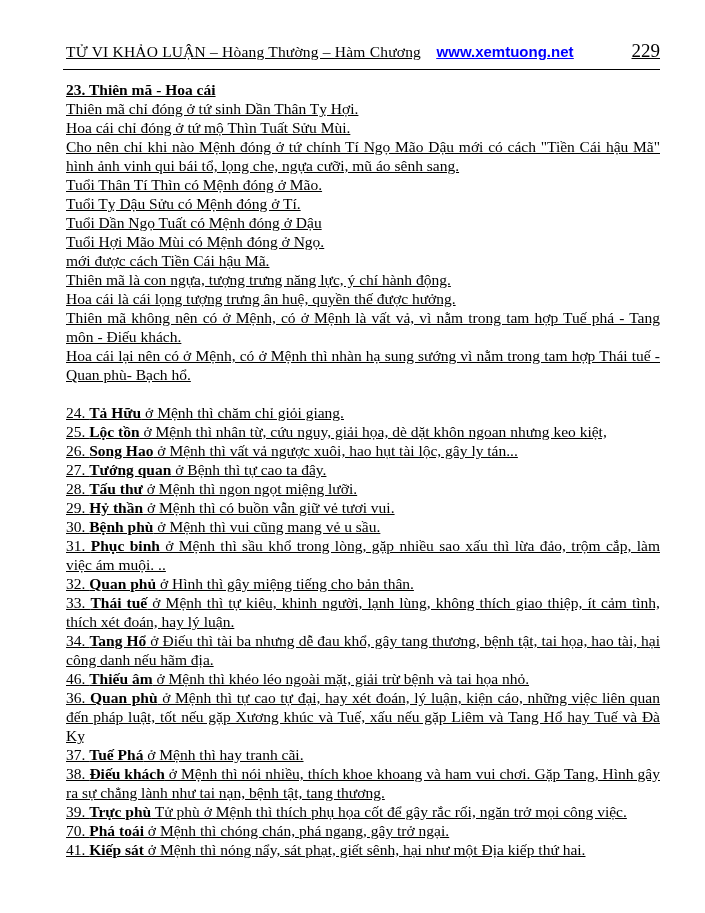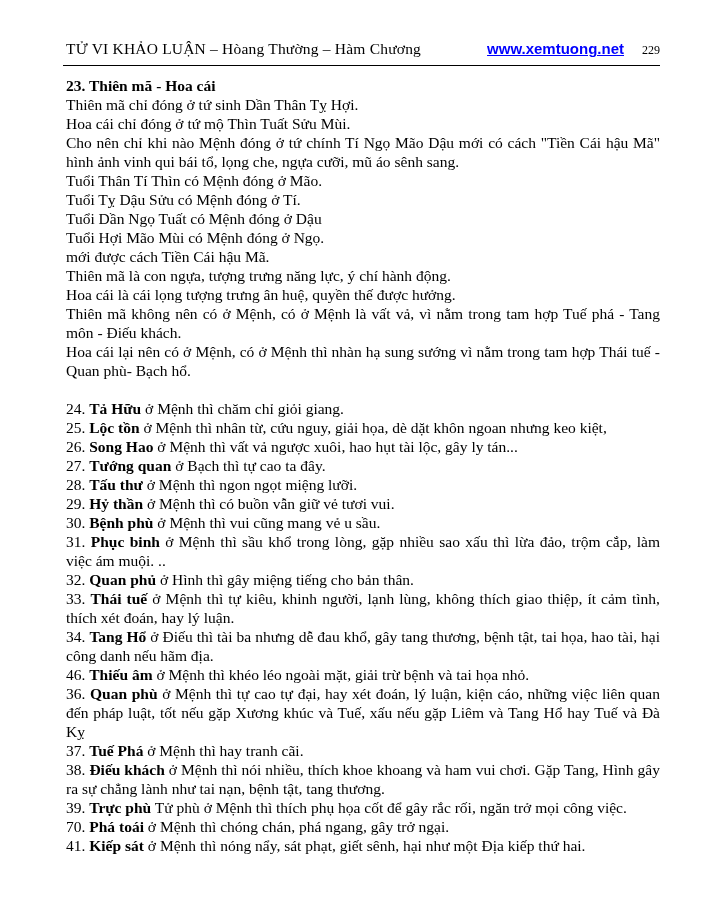--- a/index.html
+++ b/index.html
@@ -7,44 +7,46 @@
     position: relative;
     width: 705px;
     height: 913px;
     box-sizing: border-box;
     background: #ffffff;
     padding: 40px 45px 0 66px;
     font-family: "Liberation Serif", serif;
     font-size: 15.5px;
     color: #000000;
     overflow: hidden;
+    text-decoration: underline;
   }
   .header {
     display: flex;
     justify-content: space-between;
     align-items: baseline;
   }
   .header-title {
     font-size: 15.5px;
     letter-spacing: 0.2px;
     white-space: nowrap;
   }
   .header-right {
     display: flex;
     align-items: baseline;
     white-space: nowrap;
+    gap: 40px;
   }
   .header-link {
     font-family: "Liberation Sans", sans-serif;
     font-weight: bold;
     font-size: 15px;
     text-decoration: underline;
     cursor: pointer;
   }
-  .page-number { margin-left: 18px; font-size: 12px; }
+  .page-number { margin-left: 18px; font-size: 19px; }
   .header-divider {
     border: none;
     border-top: 1.6px solid #000000;
     margin: 7px 0 0 -3px;
   }
   .content { margin-top: 10px; }
   .content p {
     margin: 0;
     line-height: 19px;
     text-align: justify;
@@ -85,21 +87,21 @@
         <p>Thiên mã không nên có ở Mệnh, có ở Mệnh là vất vả, vì nằm trong tam hợp Tuế phá - Tang môn - Điếu khách.</p>
         <p>Hoa cái lại nên có ở Mệnh, có ở Mệnh thì nhàn hạ sung sướng vì nằm trong tam hợp Thái tuế - Quan phù- Bạch hổ.</p>
       </div>
 
     <div class="spacer"></div>
 
     <div id="items">
         <p><span>24. </span><span class="star-name">Tả Hữu</span><span> ở Mệnh thì chăm chỉ giỏi giang.</span></p>
         <p><span>25. </span><span class="star-name">Lộc tồn</span><span> ở Mệnh thì nhân từ, cứu nguy, giải họa, dè dặt khôn ngoan nhưng keo kiệt,</span></p>
         <p><span>26. </span><span class="star-name">Song Hao</span><span> ở Mệnh thì vất vả ngược xuôi, hao hụt tài lộc, gây ly tán...</span></p>
-        <p><span>27. </span><span class="star-name">Tướng quan</span><span> ở Bạch thì tự cao ta đây.</span></p>
+        <p><span>27. </span><span class="star-name">Tướng quan</span><span> ở Bệnh thì tự cao ta đây.</span></p>
         <p><span>28. </span><span class="star-name">Tấu thư</span><span> ở Mệnh thì ngon ngọt miệng lưỡi.</span></p>
         <p><span>29. </span><span class="star-name">Hỷ thần</span><span> ở Mệnh thì có buồn vẫn giữ vẻ tươi vui.</span></p>
         <p><span>30. </span><span class="star-name">Bệnh phù</span><span> ở Mệnh thì vui cũng mang vẻ u sầu.</span></p>
         <p><span>31. </span><span class="star-name">Phục binh</span><span> ở Mệnh thì sầu khổ trong lòng, gặp nhiều sao xấu thì lừa đảo, trộm cắp, làm việc ám muội. ..</span></p>
         <p><span>32. </span><span class="star-name">Quan phủ</span><span> ở Hình thì gây miệng tiếng cho bản thân.</span></p>
         <p><span>33. </span><span class="star-name">Thái tuế</span><span> ở Mệnh thì tự kiêu, khinh người, lạnh lùng, không thích giao thiệp, ít cảm tình, thích xét đoán, hay lý luận.</span></p>
         <p><span>34. </span><span class="star-name">Tang Hổ</span><span> ở Điếu thì tài ba nhưng dễ đau khổ, gây tang thương, bệnh tật, tai họa, hao tài, hại công danh nếu hãm địa.</span></p>
         <p><span>46. </span><span class="star-name">Thiếu âm</span><span> ở Mệnh thì khéo léo ngoài mặt, giải trừ bệnh và tai họa nhỏ.</span></p>
         <p><span>36. </span><span class="star-name">Quan phù</span><span> ở Mệnh thì tự cao tự đại, hay xét đoán, lý luận, kiện cáo, những việc liên quan đến pháp luật, tốt nếu gặp Xương khúc và Tuế, xấu nếu gặp Liêm và Tang Hổ hay Tuế và Đà Kỵ</span></p>
         <p><span>37. </span><span class="star-name">Tuế Phá</span><span> ở Mệnh thì hay tranh cãi.</span></p>

